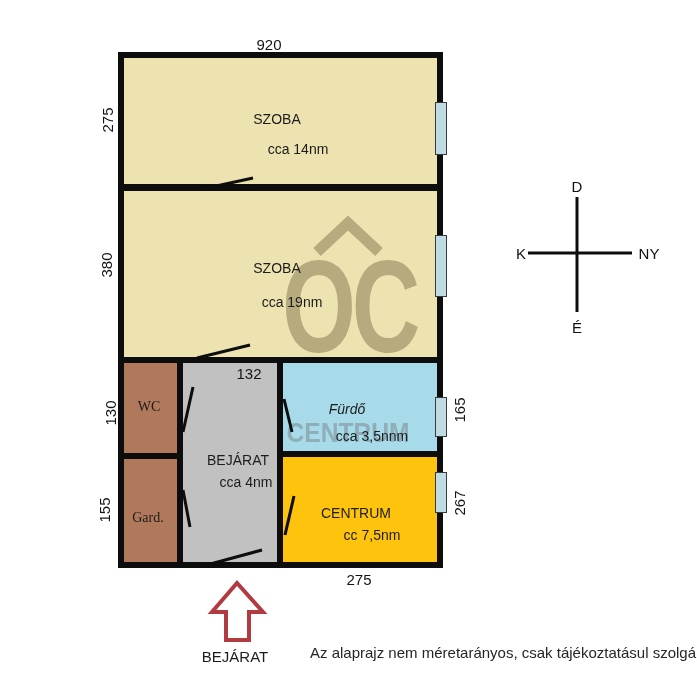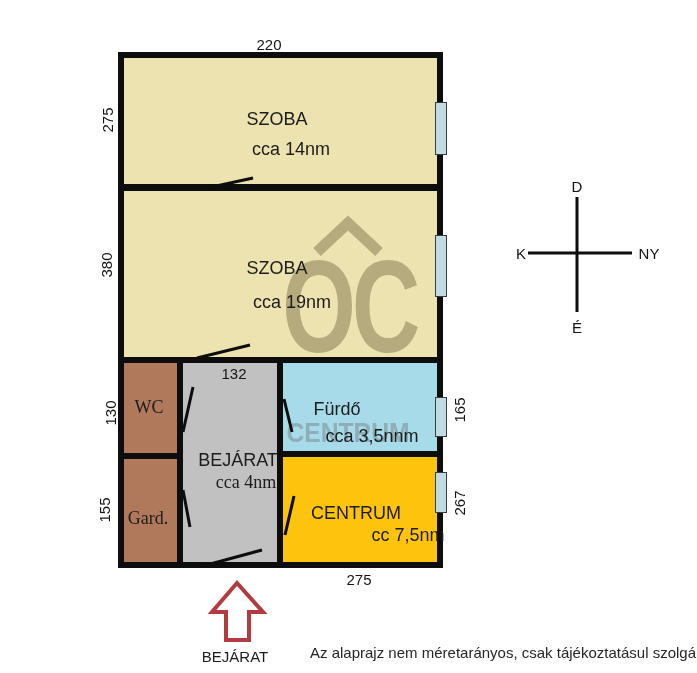--- a/index.html
+++ b/index.html
@@ -31,21 +31,21 @@
   .wall-elo-right{left:277px;top:363px;width:6px;height:199px;}
   .wall-furdo-konyha{left:283px;top:451px;width:154px;height:6px;}
   
   .window{position:absolute;width:12px;background:#bfdce4;border:1px solid #3a3a3a;box-sizing:border-box;z-index:6;}
   .window-1{left:435px;top:102px;height:53px;}
   .window-2{left:435px;top:235px;height:62px;}
   .window-3{left:435px;top:397px;height:40px;}
   .window-4{left:435px;top:472px;height:41px;}
   
   .lbl{position:absolute;transform:translate(-50%,-50%);white-space:nowrap;z-index:8;
-       font-size:18px;color:#1c1c1c;}
+       font-size:14px;color:#1c1c1c;}
   .dim{font-size:15px;color:#141414;}
   .rot{transform:translate(-50%,-50%) rotate(-90deg);}
   
   .wm{position:absolute;transform:translate(-50%,-50%);white-space:nowrap;z-index:2;font-weight:bold;}
   .wm-logo{left:349px;top:306px;font-size:132px;color:#b5ab7e;
            transform:translate(-50%,-50%) scaleX(0.72);letter-spacing:-6px;}
   .wm-line1{left:348px;top:393px;font-size:28px;color:#8faeb8;letter-spacing:1px;}
   .wm-line2{left:348px;top:433px;font-size:28px;color:#8faeb8;
             transform:translate(-50%,-50%) scaleX(0.88);letter-spacing:0px;}
   
@@ -96,42 +96,42 @@
       <line x1="294" y1="496" x2="285" y2="535"></line>
       <line x1="203" y1="566" x2="262" y2="550"></line>
     </g>
     <g stroke="#0d0d0d" stroke-width="3">
       <line x1="577" y1="197" x2="577" y2="312"></line>
       <line x1="528" y1="253" x2="632" y2="253"></line>
     </g>
     <polygon points="237,583 212,612 226,612 226,640 249,640 249,612 263,612" fill="none" stroke="#b23b42" stroke-width="4"></polygon>
   </svg>
 
-  <div class="lbl dim" style="left:269px;top:44px;">220</div>
+  <div class="lbl dim" style="left:269px;top:44px;">920</div>
   <div class="lbl dim rot" style="left:107px;top:120px;">275</div>
   <div class="lbl dim rot" style="left:106px;top:265px;">380</div>
   <div class="lbl dim rot" style="left:110px;top:413px;">130</div>
   <div class="lbl dim rot" style="left:104px;top:510px;">155</div>
-  <div class="lbl dim" style="left:234px;top:373px;">132</div>
+  <div class="lbl dim" style="left:249px;top:373px;">132</div>
   <div class="lbl dim rot" style="left:459px;top:410px;">165</div>
   <div class="lbl dim rot" style="left:459px;top:503px;">267</div>
   <div class="lbl dim" style="left:359px;top:579px;">275</div>
 
   <div class="lbl" style="left:277px;top:119px;">SZOBA</div>
-  <div class="lbl" style="left:291px;top:149px;">cca 14nm</div>
+  <div class="lbl" style="left:298px;top:149px;">cca 14nm</div>
   <div class="lbl" style="left:277px;top:268px;">SZOBA</div>
   <div class="lbl" style="left:292px;top:302px;">cca 19nm</div>
   <div class="lbl" style="left:149px;top:407px;font-family:Liberation Serif, serif;">WC</div>
   <div class="lbl" style="left:148px;top:518px;font-family:Liberation Serif, serif;">Gard.</div>
   <div class="lbl" style="left:238px;top:460px;">BEJÁRAT</div>
-  <div class="lbl" style="left:246px;top:482px;font-family:Liberation Serif, serif;">cca 4nm</div>
-  <div class="lbl" style="left:337px;top:409px;">Fürdő</div>
+  <div class="lbl" style="left:246px;top:482px;">cca 4nm</div>
+  <div class="lbl" style="left:347px;top:409px;font-style:italic;">Fürdő</div>
   <div class="lbl" style="left:372px;top:436px;text-align:right;">cca 3,5nnm</div>
   <div class="lbl" style="left:356px;top:513px;">CENTRUM</div>
-  <div class="lbl" style="left:372px;top:535px;margin-left:36px;">cc 7,5nm</div>
+  <div class="lbl" style="left:372px;top:535px;">cc 7,5nm</div>
 
   <div class="lbl compass-lbl" style="left:577px;top:186px;">D</div>
   <div class="lbl compass-lbl" style="left:577px;top:327px;">É</div>
   <div class="lbl compass-lbl" style="left:521px;top:253px;">K</div>
   <div class="lbl compass-lbl" style="left:649px;top:253px;">NY</div>
 
   <div class="lbl" style="left:235px;top:656px;font-size:15px;">BEJÁRAT</div>
   <div class="disclaimer">Az alaprajz nem méretarányos, csak tájékoztatásul szolgál.</div>
 
 </div>

